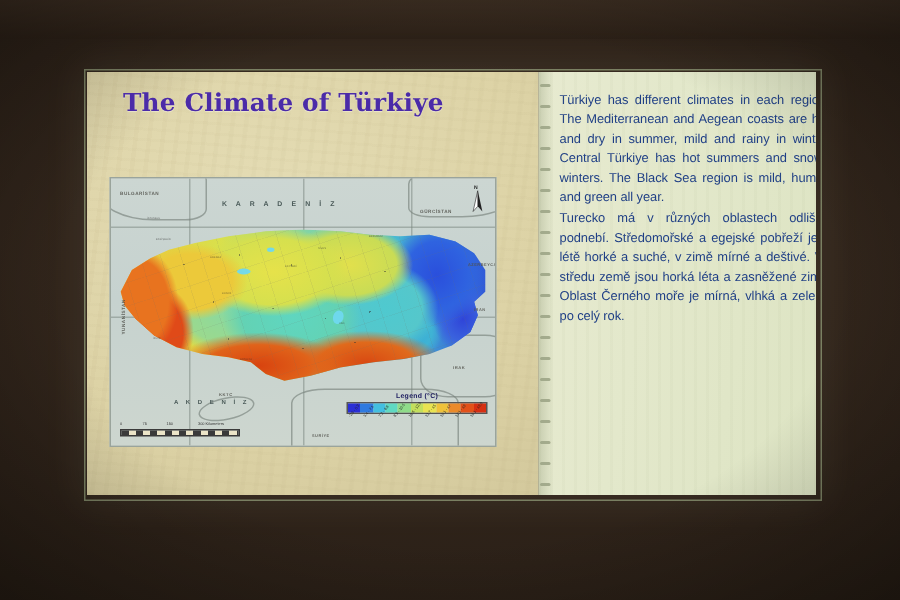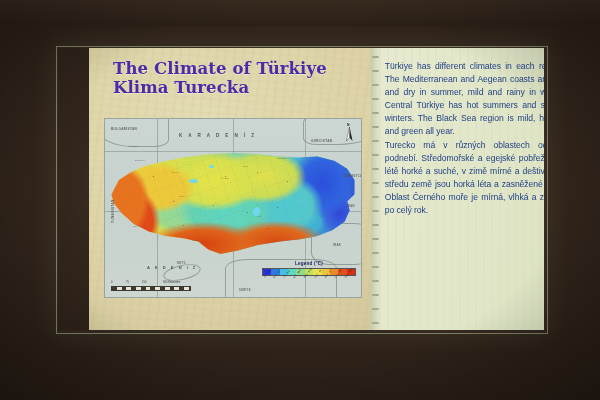--- a/index.html
+++ b/index.html
@@ -35,21 +35,20 @@
     border:1.5px solid #8d9a76;
     opacity:.75;
   }
 
   
   .panel-left{
     position:relative;width:332px;height:282px;
     background:
       radial-gradient(ellipse 130% 110% at 38% 30%, #e4dcb4 0%, #ddd3a6 48%, #cdc296 100%);
     overflow:hidden;
-    margin-left:31px;
   }
   .panel-left:after{
     content:"";position:absolute;inset:0;
     background:
       repeating-linear-gradient(97deg, rgba(160,146,100,.05) 0 3px, rgba(0,0,0,0) 3px 9px),
       repeating-linear-gradient(4deg, rgba(170,158,112,.045) 0 2px, rgba(0,0,0,0) 2px 7px);
     pointer-events:none;
   }
 
   .title-block{
@@ -254,21 +253,20 @@
 <div class="room-band"></div>
 <div class="slide-glow"></div>
 <div class="slide-edge"></div>
 
 <div class="slide">
 
   <div class="panel-left">
 
     <div class="title-block">
       <div class="title-line">The Climate of Türkiye</div>
-      <div class="title-line">Klima Turecka</div>
     </div>
 
     <div class="map-wrap">
       <div class="sea"></div>
 
       <div class="grat" style="left:0;top:32px;width:256px;height:.5px;"></div>
       <div class="grat" style="left:0;top:92px;width:256px;height:.5px;"></div>
       <div class="grat" style="left:52px;top:0;width:.5px;height:178px;"></div>
       <div class="grat" style="left:128px;top:0;width:.5px;height:178px;"></div>
       <div class="grat" style="left:200px;top:0;width:.5px;height:178px;"></div>

